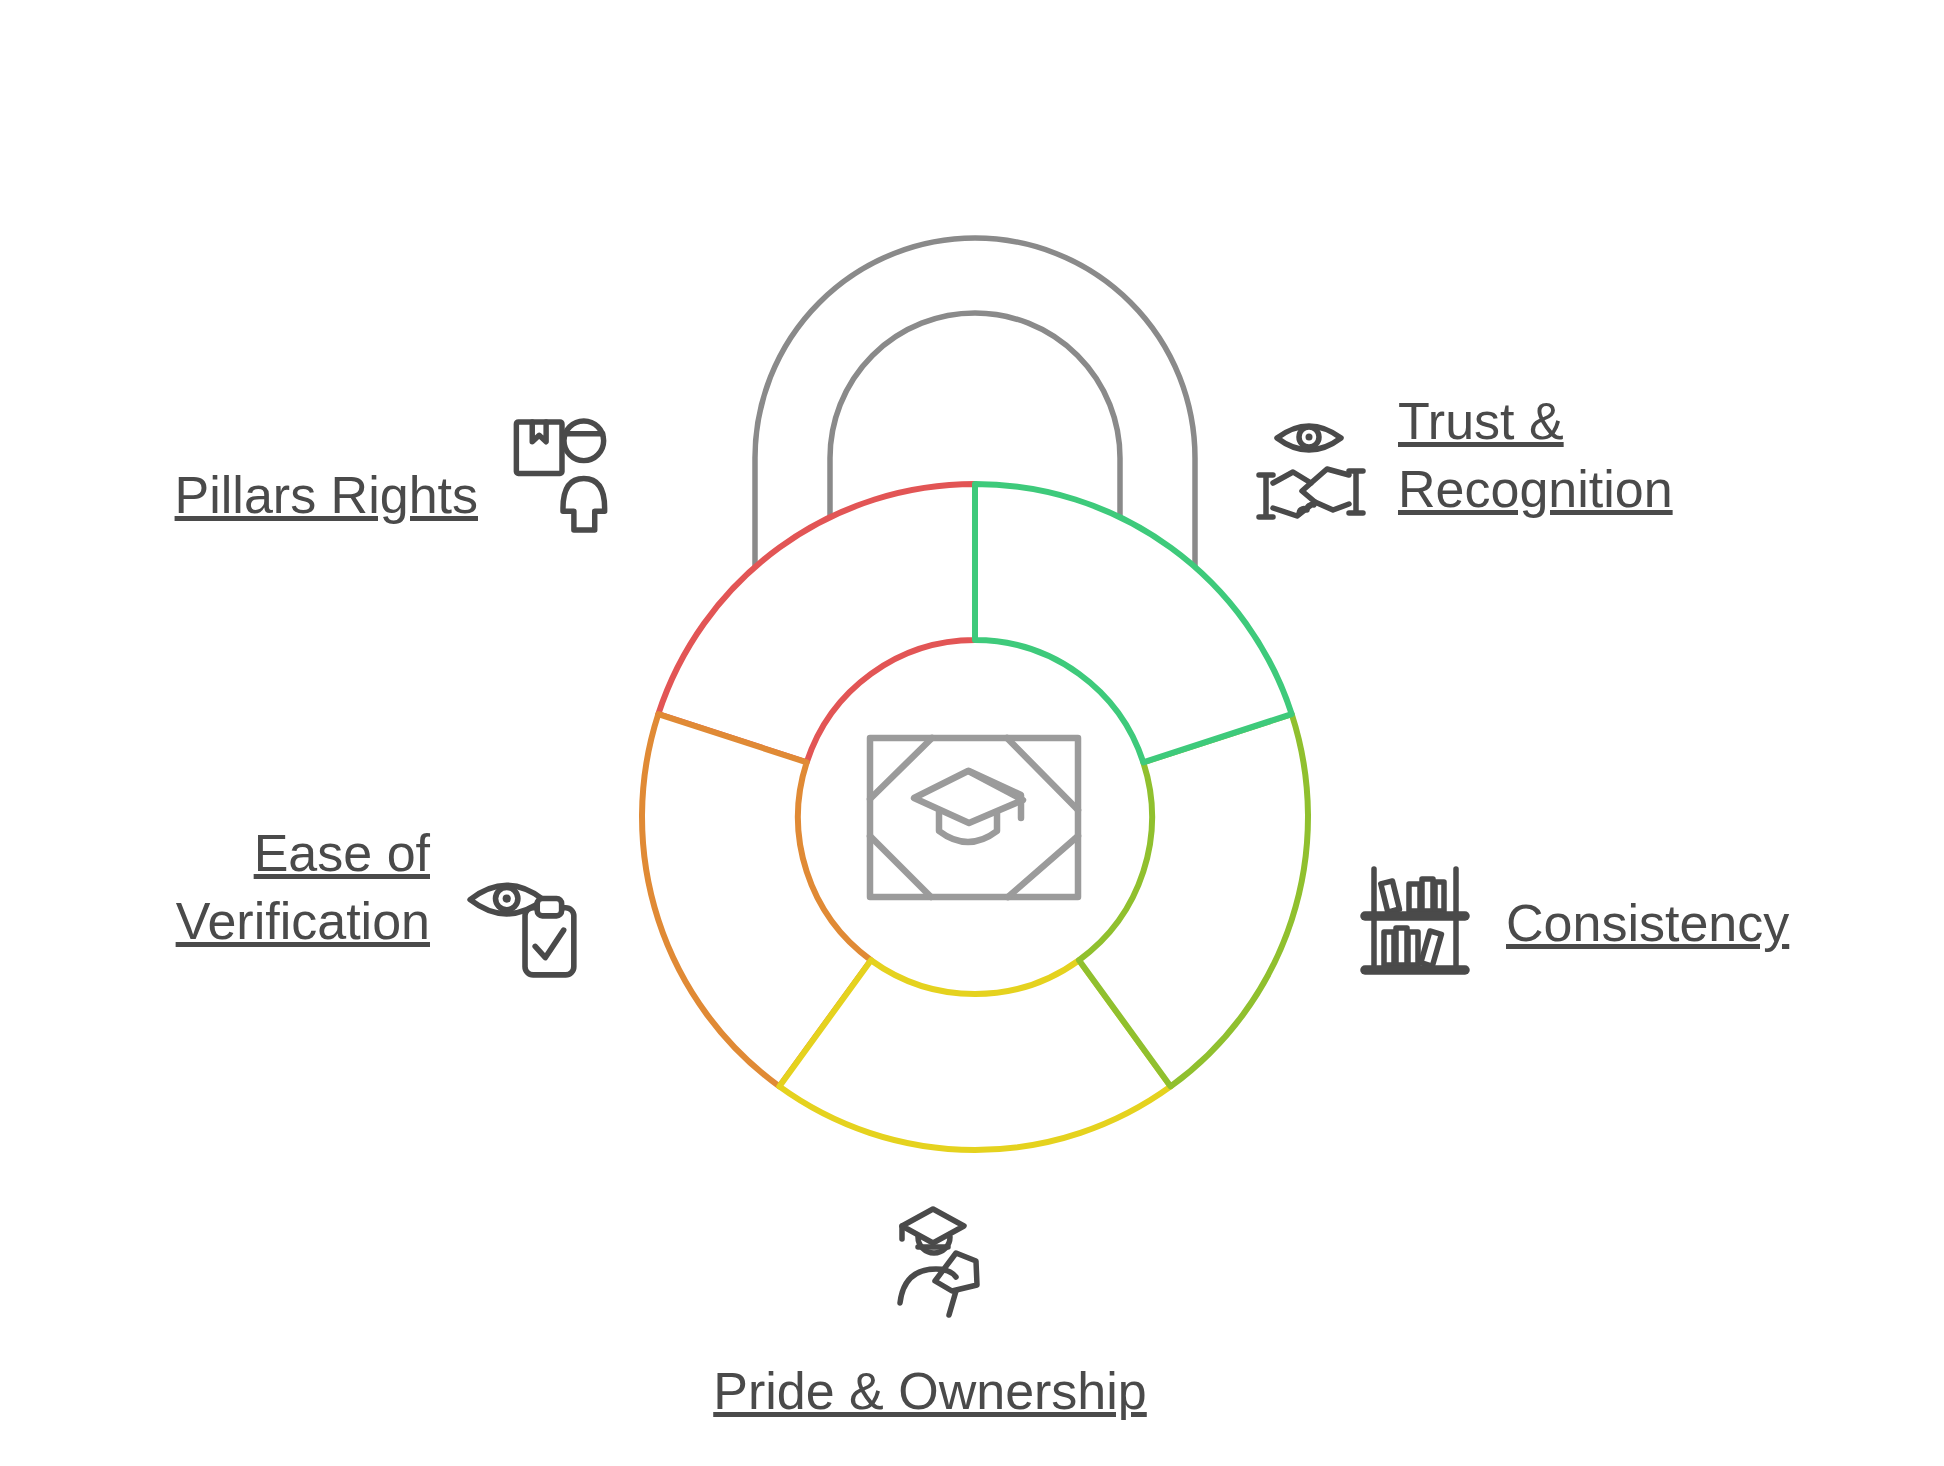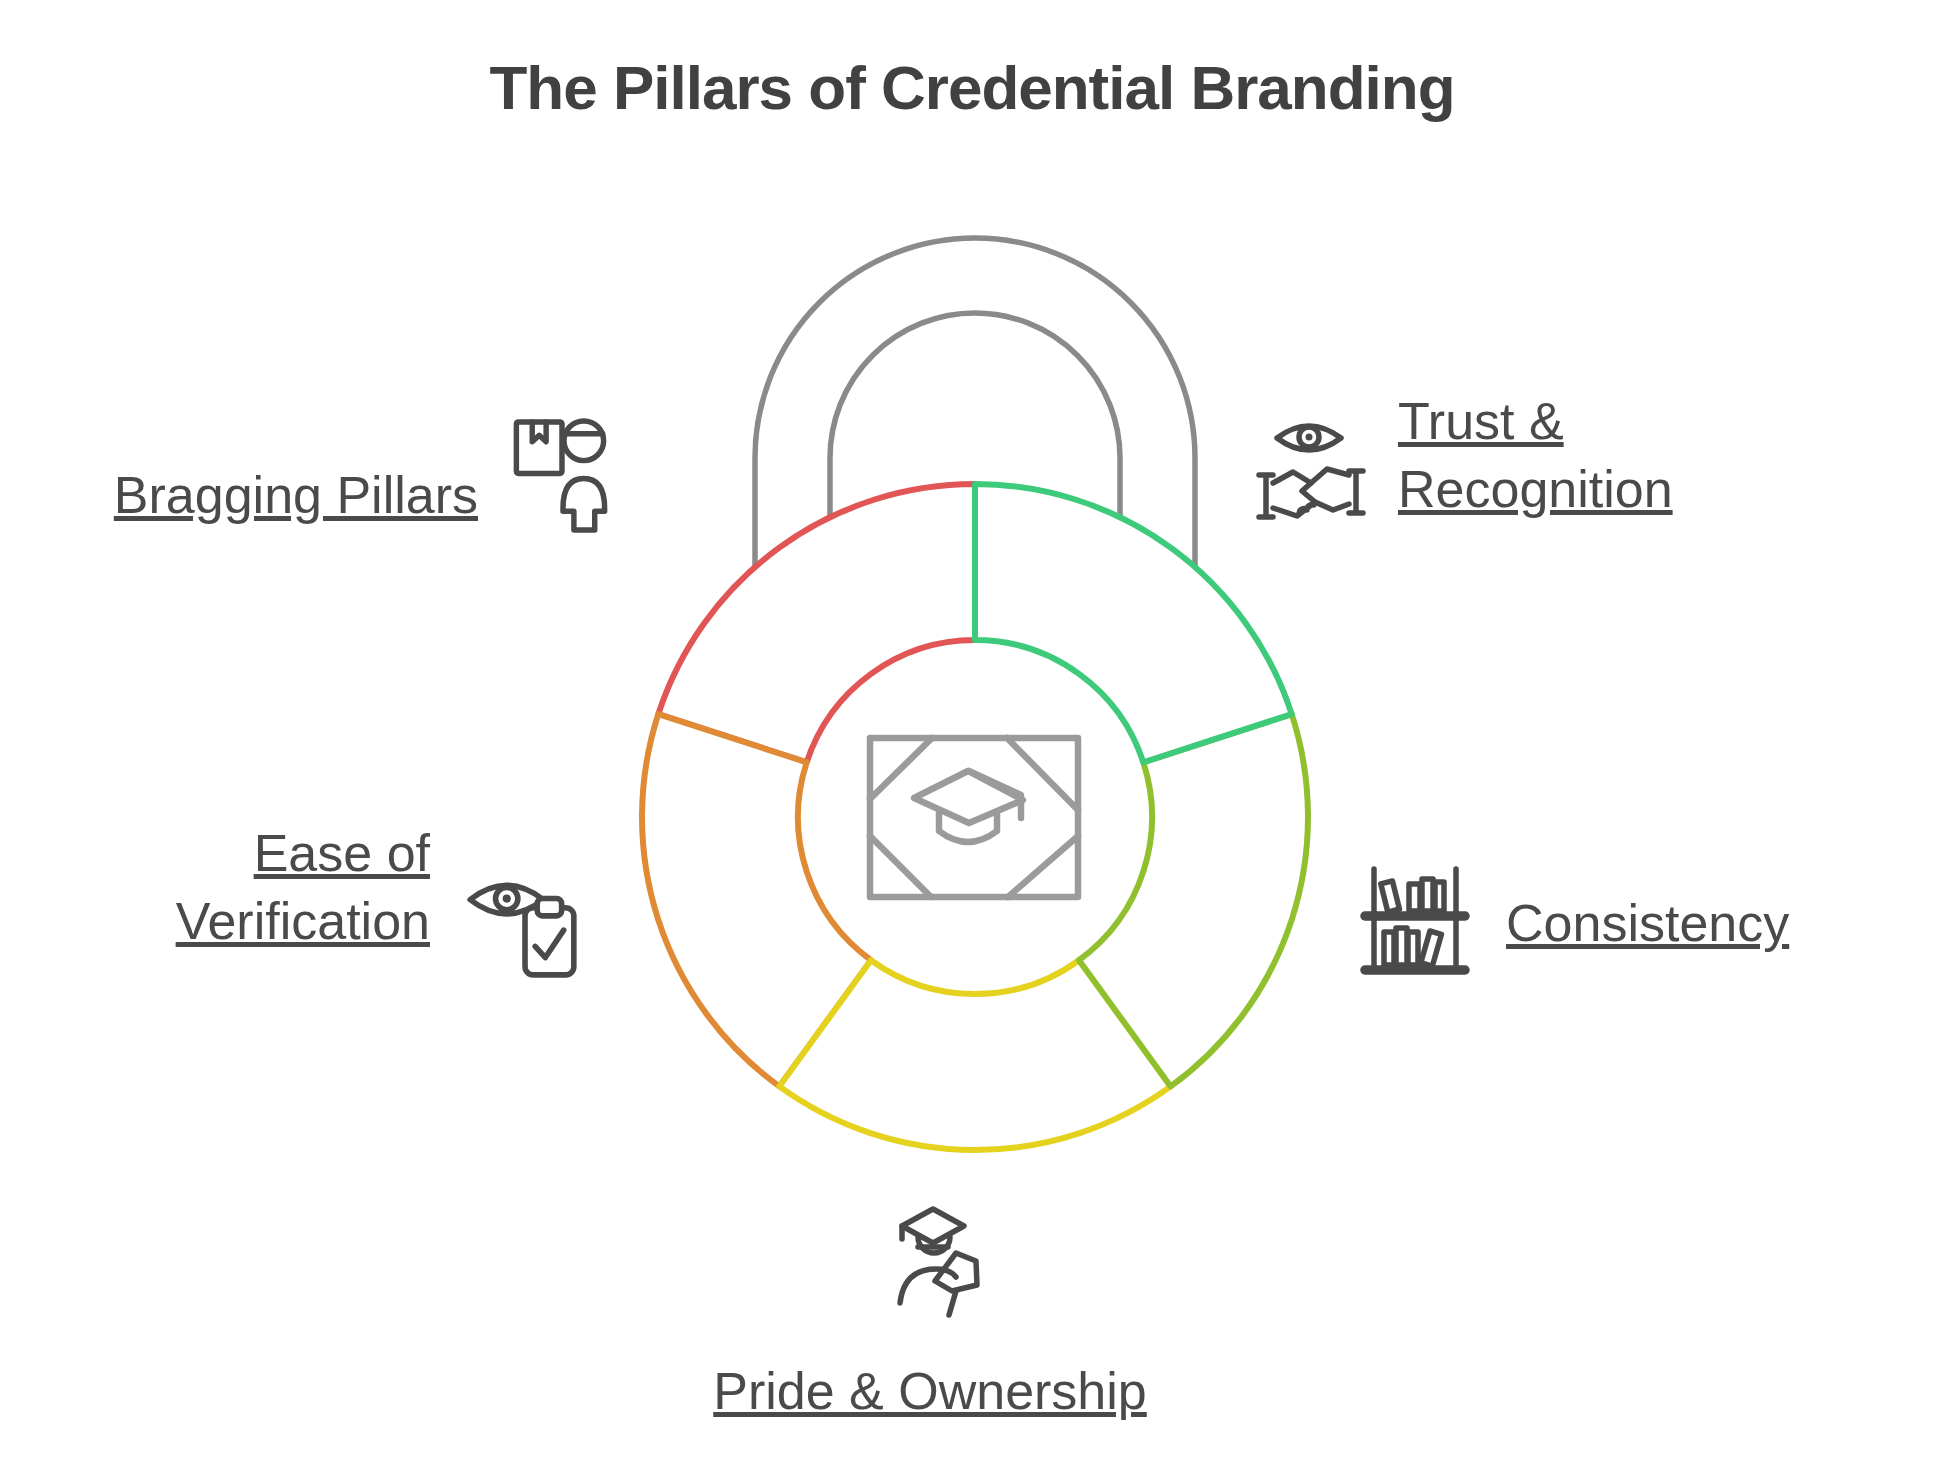--- a/index.html
+++ b/index.html
@@ -36,21 +36,20 @@
   .icon-ease          { left:464px;  top:862px;  width:120px;  height:124px; }
 
   .icon-pride         { left:880px;  top:1200px; width:106px;  height:124px; }
   .label-pride        { left:430px;  top:1358px; width:1000px; text-align:center; }
 </style>
 </head>
 <body>
 
 <div class="canvas">
 
-  <h1 class="title">The Pillars of Credential Branding</h1>
 
   <svg class="lock-svg" viewBox="0 0 1944 1466">
 
     <g fill="none" stroke-width="5.5" stroke-linecap="round" stroke="#8a8a8a">
       <path d="M 755 700 L 755 458 A 220 220 0 0 1 1195 458 L 1195 700"></path>
       <path d="M 830 700 L 830 458 A 145 145 0 0 1 1120 458 L 1120 700"></path>
     </g>
 
     <g fill="#ffffff" stroke-width="6" stroke-linejoin="round">
       <path d="M 658.3 714.1 A 333 333 0 0 1 975 484 L 975 640 A 177 177 0 0 0 806.7 762.3 Z" stroke="#e25555"></path>
@@ -66,21 +65,21 @@
       <path d="M 1007 738 L 1078 810"></path>
       <path d="M 870 836 L 931 897"></path>
       <path d="M 1078 836 L 1008 897"></path>
       <path d="M 914 798 L 968 771 L 1023 800 L 969 823 Z"></path>
       <path d="M 969 771 L 1021 795 L 1021 818"></path>
       <path d="M 939 812 L 939 831 Q 968 853 997 831 L 997 813"></path>
     </g>
   </svg>
 
   <div>
-    <div class="pillar-label label-bragging">Bragging Pillars</div>
+    <div class="pillar-label label-bragging">Pillars Rights</div>
     <span class="icon icon-bragging">
       <svg viewBox="0 0 100 122">
         <g fill="none" stroke-width="5.5" stroke-linecap="round" stroke-linejoin="round" stroke="#4a4a4a">
           <rect x="5" y="9" width="46" height="52" rx="2"></rect>
           <path d="M 21 9 V 29 L 28 22.5 L 35 29 V 9"></path>
           <circle cx="73" cy="28" r="20"></circle>
           <path d="M 54 21 H 92"></path>
           <path d="M 52 99 V 96 Q 52 66 73 66 Q 94 66 94 96 V 99 L 84 99 L 84 118 L 63 118 L 63 99 Z"></path>
         </g>
       </svg>

